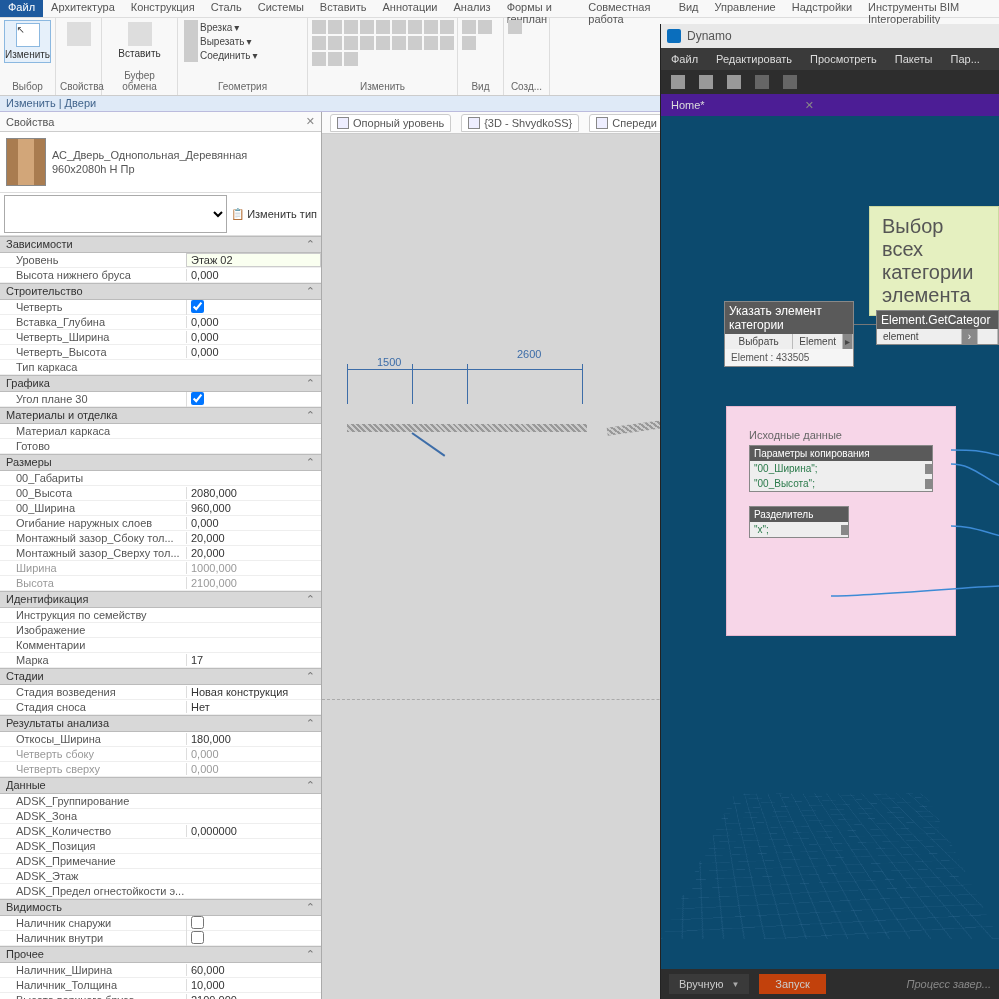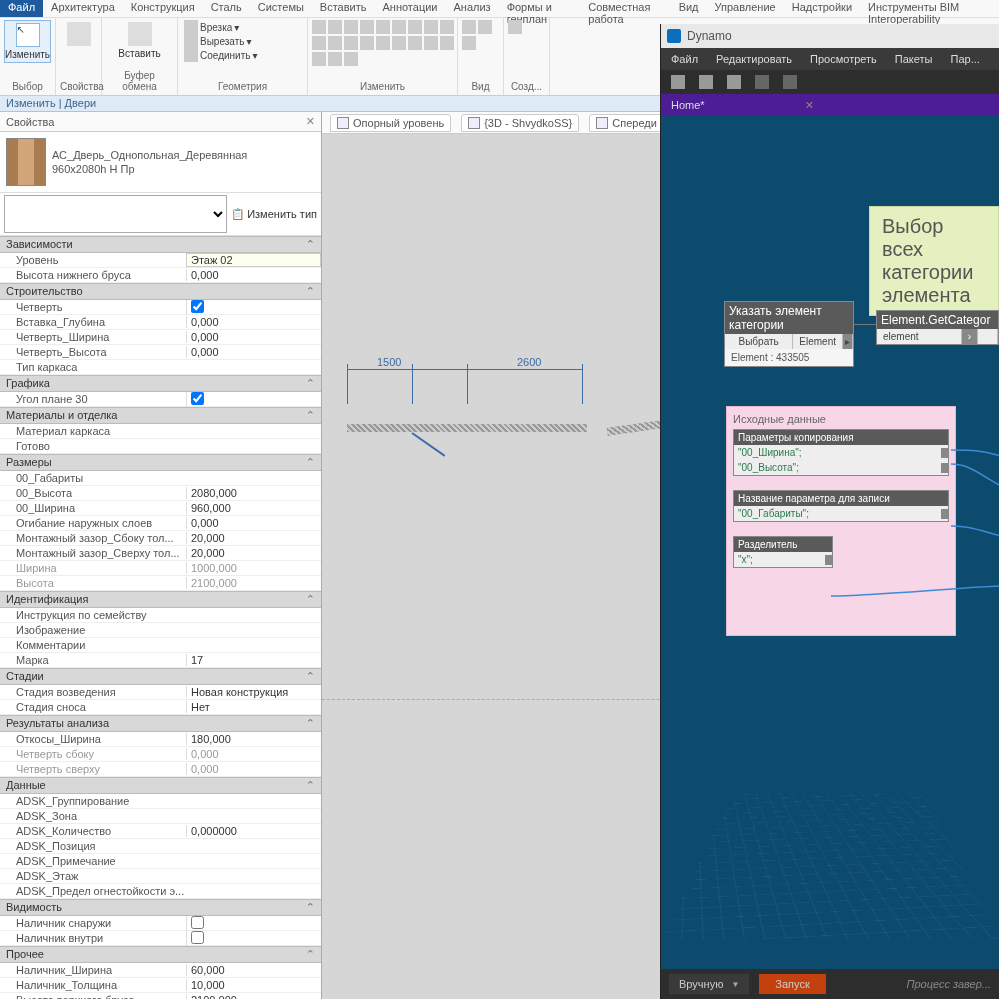--- a/index.html
+++ b/index.html
@@ -65,21 +65,21 @@
 .dynamo-tools { height: 24px; background: #2d2d2d; display: flex; align-items: center; gap: 14px; padding: 0 10px; }
 .dynamo-tools .ticon { width: 14px; height: 14px; background: #999; }
 .dynamo-tabs { height: 22px; background: #4c1d95; display: flex; align-items: center; padding: 0 10px; color: #ddd; font-size: 11px; gap: 10px;}
 .dynamo-tab .x { color:#888; margin-left: 100px;}
 .dynamo-canvas { flex: 1; background: #0c4a6e; position: relative; overflow: hidden; }
 .dynamo-note { position: absolute; background: #e5f0c0; padding: 8px 12px; color: #555; font-size: 20px; border: 1px solid #ccd9a0; }
 .dyn-node { position: absolute; background: #f5f5f5; border: 1px solid #888; font-size: 10px; }
 .dyn-node-header { background: #5a5a5a; color: #fff; padding: 2px 4px; font-size: 12px;}
 .dyn-node-body { display: flex; justify-content: flex-end; }
 .dyn-node-body .cell { padding: 2px 6px; border-right: 1px solid #bbb; background: #eee; color:#444; }
-.dyn-group { position: absolute; background: #f7d6e8; border: 1px solid #e8b8d0; padding: 6px; }
+.dyn-group { position: absolute; background: #f7d6e8; border: 1px solid #e8b8d0; padding: 22px; }
 .dyn-group-title { color: #666; font-size: 11px; margin-bottom: 4px; }
 .dyn-codenode { background: #e8e8e8; border: 1px solid #888; margin-bottom: 6px;}
 .dyn-codenode-header { background: #5a5a5a; color: #fff; padding: 2px 4px; font-size: 10px;}
 .dyn-codenode-body { padding: 2px 4px; font-family: monospace; font-size: 10px; color: #2a7a4a; background: #eee; position:relative;}
 .dyn-codenode-body .port-out { position:absolute; right:-1px; top:3px; width:8px; height:10px; background:#888; }
 .dynamo-footer { height: 30px; background: #2d2d2d; display: flex; align-items: center; padding: 0 8px; gap: 10px; color: #ccc; font-size: 11px;}
 .dynamo-footer .mode { background: #3a3a3a; padding: 4px 10px; display:flex; align-items:center; gap:8px;}
 .dynamo-footer .run { background: #c2410c; padding: 4px 16px; }
 .dynamo-footer .status { margin-left: auto; color: #888; font-style: italic; }
 .arrow{ font-size:8px; color:#aaa;}
@@ -422,21 +422,21 @@
     </div>
     <div class="viewtab">
       <span class="viewtab-icon"></span>
       <span>Спереди</span>
     </div>
   </div>
 
 <div class="canvas">
   <div class="sidebar-lib">Библиотека</div>
   <div class="dim-line" style="left:55px;top:222px">1500</div>
-  <div class="dim-line" style="left:195px;top:222px">2600</div>
+  <div class="dim-line" style="left:195px;top:214px">2600</div>
 
   <div style="position:absolute;left:25px;top:235px;width:235px;border-top:1px solid #3d6da8"></div>
   <div style="position:absolute;left:25px;top:230px;height:40px;border-left:1px solid #3d6da8"></div>
   <div style="position:absolute;left:90px;top:230px;height:40px;border-left:1px solid #3d6da8"></div>
   <div style="position:absolute;left:145px;top:230px;height:40px;border-left:1px solid #3d6da8"></div>
   <div style="position:absolute;left:260px;top:230px;height:40px;border-left:1px solid #3d6da8"></div>
 
   <div class="door-line" style="left:25px;top:290px;width:240px;height:8px"></div>
   <div style="position:absolute;left:90px;top:298px;width:40px;height:2px;background:#3d6da8;transform:rotate(35deg);transform-origin:left"></div>
   <div class="door-line" style="left:285px;top:290px;width:55px;height:8px;transform:rotate(-8deg)"></div>
@@ -491,24 +491,20 @@
 
     <div style="position:absolute;left:193px;top:208px;width:22px;border-top:1px solid #777"></div>
 
     <div class="dyn-group" style="left:65px;top:290px;width:230px;height:230px">
       <div class="dyn-group-title">Исходные данные</div>
       <div class="dyn-codenode">
         <div class="dyn-codenode-header">Параметры копирования</div>
         <div class="dyn-codenode-body"><span>"00_Ширина";</span><span class="port-out"></span></div>
         <div class="dyn-codenode-body"><span>"00_Высота";</span><span class="port-out"></span></div>
       </div>
-      <div class="dyn-codenode" style="margin-top:14px">
-        <div class="dyn-codenode-header">Название параметра для записи</div>
-        <div class="dyn-codenode-body"><span>"00_Габариты";</span><span class="port-out"></span></div>
-      </div>
       <div class="dyn-codenode" style="margin-top:14px;width:100px">
         <div class="dyn-codenode-header">Разделитель</div>
         <div class="dyn-codenode-body"><span>"x";</span><span class="port-out"></span></div>
       </div>
     </div>
 
     <svg style="position:absolute;left:290px;top:320px;width:50px;height:180px;overflow:visible">
       <path d="M0,14 C20,14 30,14 50,20" stroke="#3d8bd6" fill="none" stroke-width="1.5"></path>
       <path d="M0,28 C20,28 30,40 50,50" stroke="#3d8bd6" fill="none" stroke-width="1.5"></path>
       <path d="M0,90 C20,90 30,95 50,100" stroke="#3d8bd6" fill="none" stroke-width="1.5"></path>

